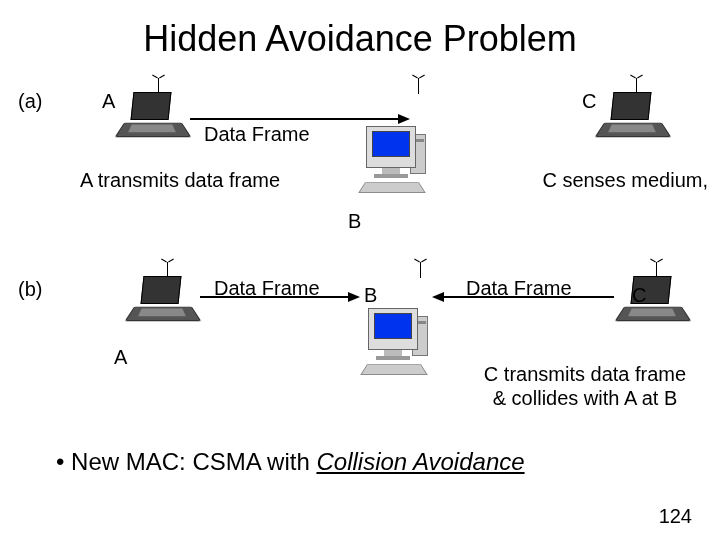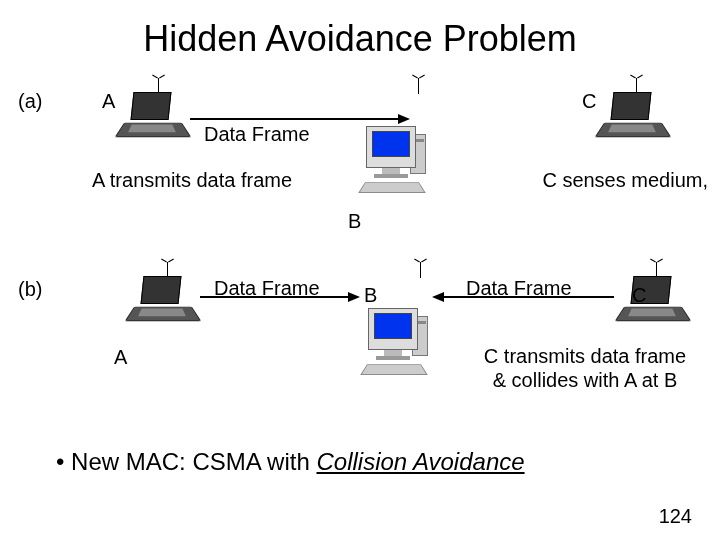--- a/index.html
+++ b/index.html
@@ -130,21 +130,21 @@
     <div class="screen-inner"></div>
     <div class="stand"></div>
     <div class="foot"></div>
     <div class="kb"></div>
 </div>
 
 <div class="arrow-line" style="left:190px; top:118px; width:208px;"></div>
 <div class="arrow-head-r" style="left:398px; top:114px;"></div>
 <div class="text" style="left:204px; top:122px;">Data Frame</div>
 
-<div class="text" style="left:92px; top:168px;text-align:center;">A transmits data frame</div>
+<div class="text" style="left:80px; top:168px;text-align:center;">A transmits data frame</div>
 
 <div class="label-a" style="left:348px; top:210px;">B</div>
 
 <div class="text text-right" style="left:460px; top:168px; width:248px;text-align:right;">
   <span>C senses medium,</span><br>
 </div>
 
 <div class="label-a" style="left:18px; top:278px;">(b)</div>
 
 <div class="antenna" style="left:167px; top:262px;"></div>
@@ -175,21 +175,21 @@
 <div class="label-a" style="left:364px; top:284px;">B</div>
 
 <div class="arrow-line" style="left:200px; top:296px; width:148px;"></div>
 <div class="arrow-head-r" style="left:348px; top:292px;"></div>
 <div class="text" style="left:214px; top:276px;">Data Frame</div>
 
 <div class="arrow-line" style="left:444px; top:296px; width:170px;"></div>
 <div class="arrow-head-l" style="left:432px; top:292px;"></div>
 <div class="text" style="left:466px; top:276px;">Data Frame</div>
 
-<div class="text text-right" style="left:462px; top:344px; width:246px;">
+<div class="text text-right" style="left:462px; top:362px; width:246px;">
   <span>C transmits data frame</span><br>
   <span>&amp; collides with A at B</span>
 </div>
 
 <div class="bullet" style="left:56px; top:448px;">
   <span>•  New MAC:  CSMA with </span><span class="italic">Collision Avoidance</span>
 </div>
 
 <div class="page-num">124</div>
 

